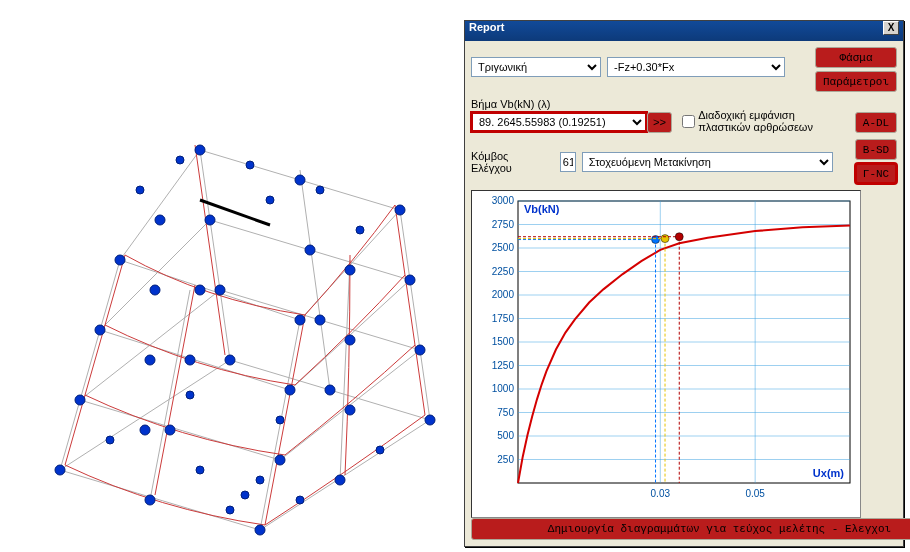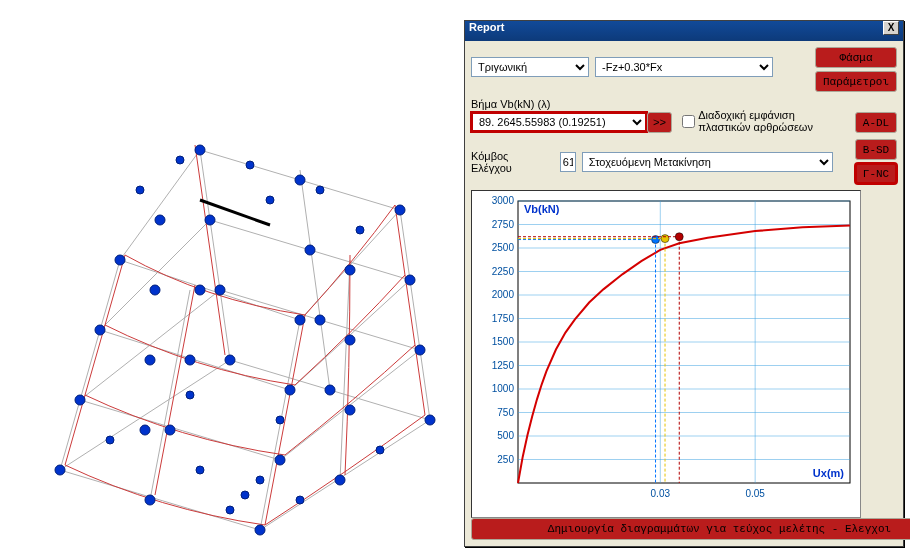--- a/index.html
+++ b/index.html
@@ -201,21 +201,21 @@
 <div class="report-window">
   <div class="titlebar">
     <span class="title">Report</span>
     <div class="close-btn">X</div>
   </div>
   <div class="panel-body">
 
     <div class="row">
       <div style="flex:1; display:flex; flex-direction:column; gap:6px;">
         <div class="row">
-          <select style="width:118px">
+          <select style="width:130px">
             <option>Τριγωνική</option>
           </select>
           <select style="width:178px">
             <option>-Fz+0.30*Fx</option>
           </select>
         </div>
       </div>
       <div class="stack-right">
         <button class="btn">Φάσμα</button>
         <button class="btn">Παράμετροι</button>

